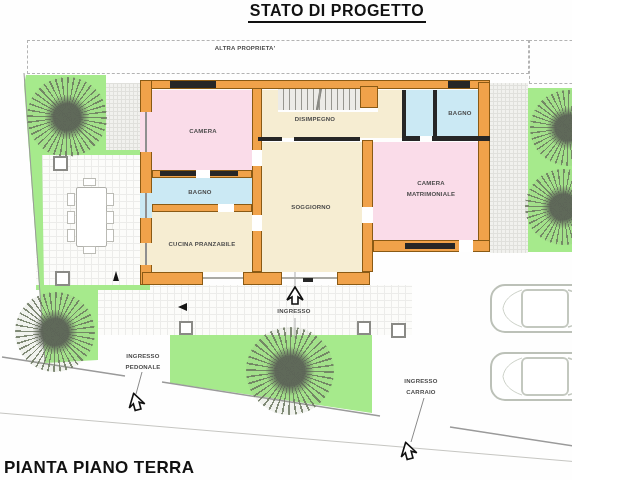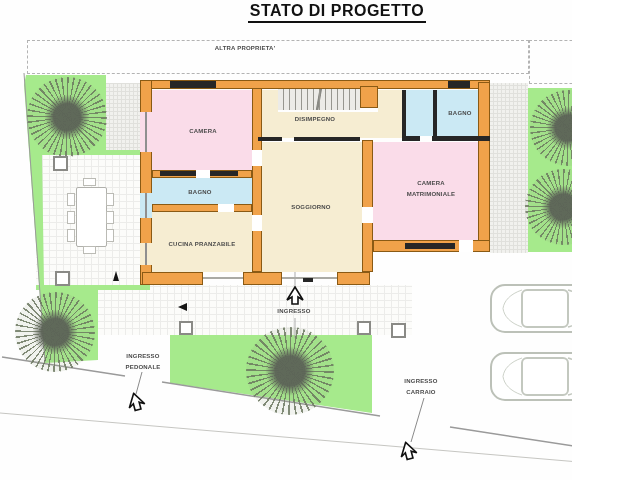--- a/index.html
+++ b/index.html
@@ -194,14 +194,15 @@
   <svg class="entr" style="left:126px;top:392px;transform:rotate(-15deg);" width="20" height="20" viewBox="0 0 20 20">
     <polygon points="10,1 18,14 13,11 13,18 7,18 7,11 2,14" fill="#fff" stroke="#111" stroke-width="1.6"></polygon>
   </svg>
   <svg class="entr" style="left:398px;top:441px;transform:rotate(-15deg);" width="20" height="20" viewBox="0 0 20 20">
     <polygon points="10,1 18,14 13,11 13,18 7,18 7,11 2,14" fill="#fff" stroke="#111" stroke-width="1.6"></polygon>
   </svg>
 
   <div class="tri-left" style="left:178px;top:303px;"></div>
   <div class="tri-up" style="left:113px;top:271px;"></div>
 
+  <div class="caption">PIANTA PIANO TERRA</div>
 
 </div>
 
 </body></html>

